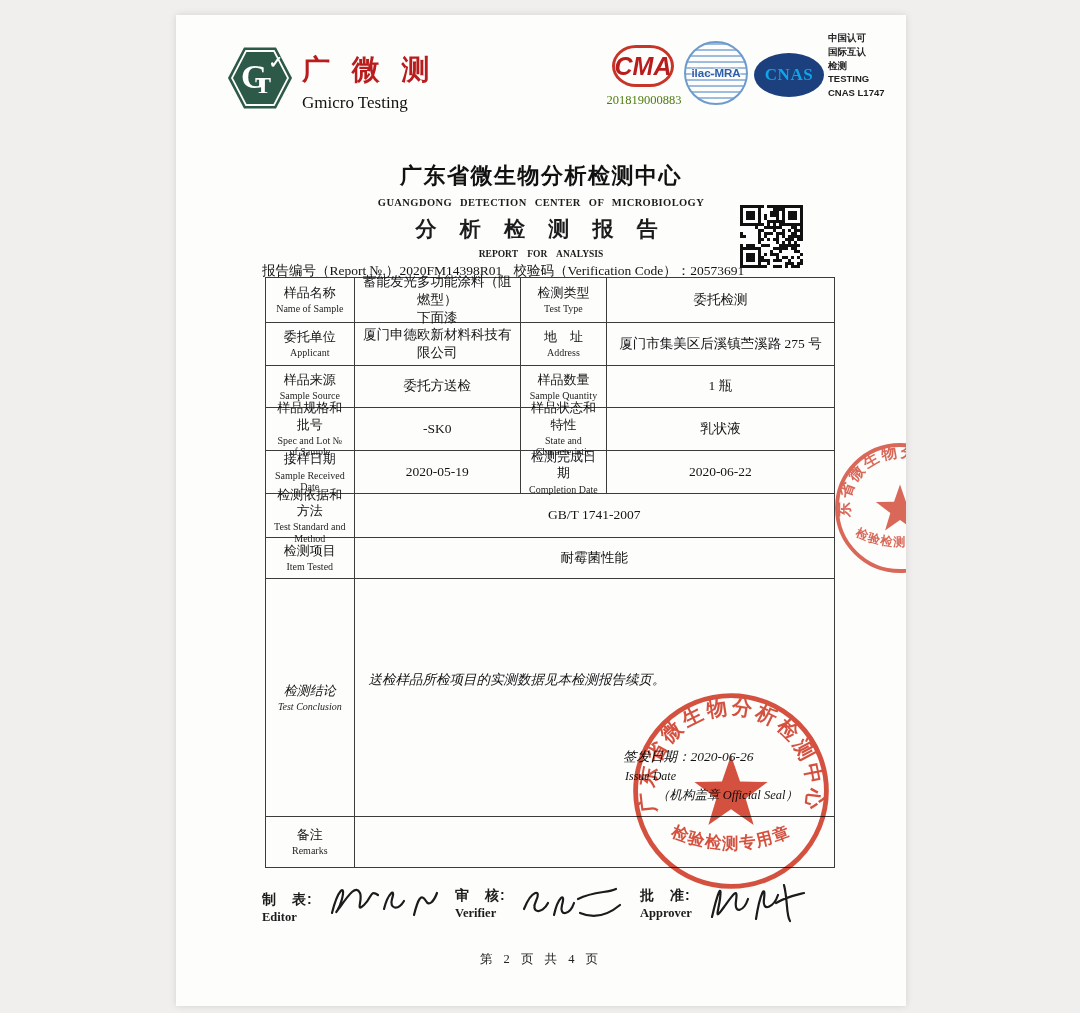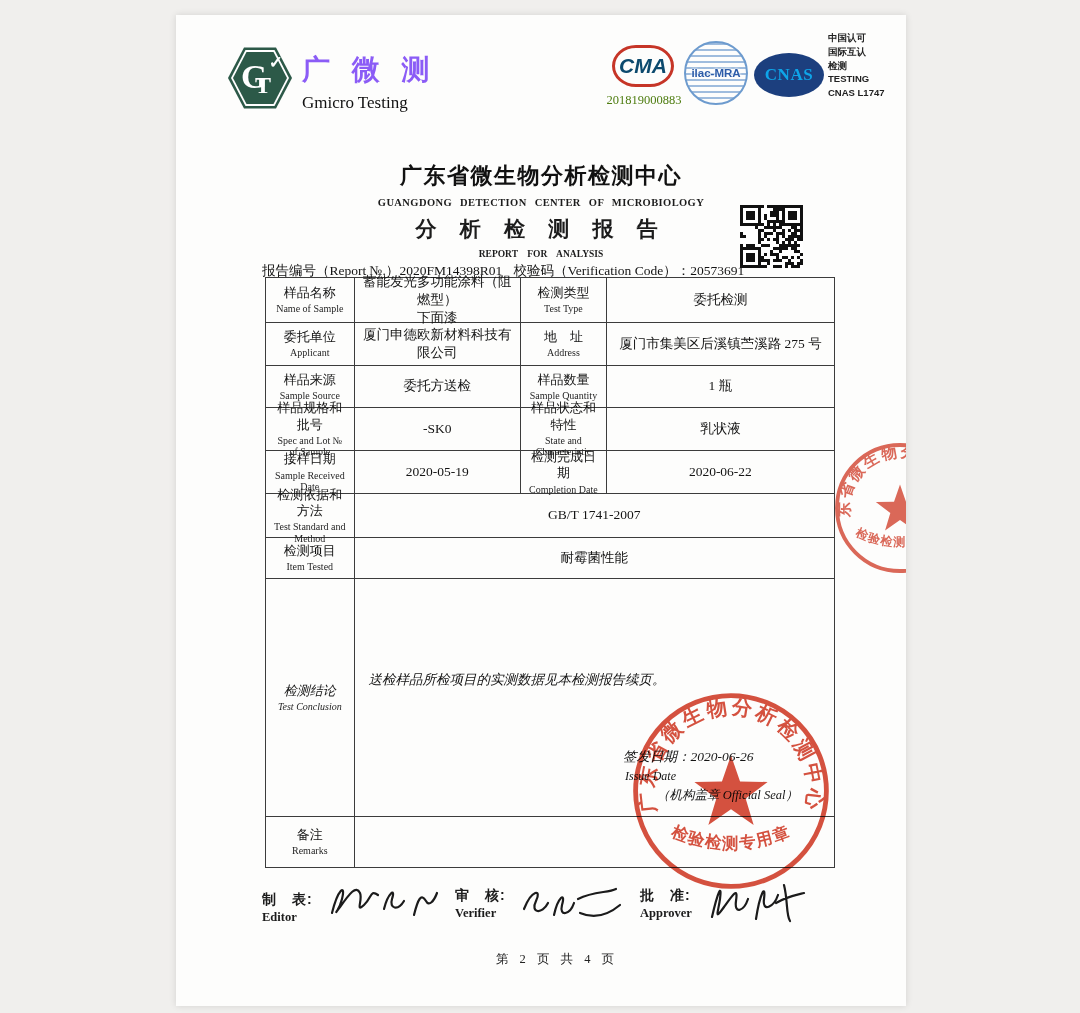--- a/index.html
+++ b/index.html
@@ -21,28 +21,28 @@
 
   
   .hex-wrap { position: absolute; left: 52px; top: 29px; width: 64px; height: 68px; }
   .hex { position:absolute; inset:0; clip-path: polygon(25% 5%, 75% 5%, 100% 50%, 75% 95%, 25% 95%, 0% 50%); background:#2c5948; }
   .hex.mid { inset:3px; background:#ffffff; }
   .hex.inner { inset:5px; background:#2c5948; }
   .hex-g { position:absolute; left:13px; top:14px; font-size:34px; font-weight:bold; color:#fff; font-family:"Liberation Serif",serif; }
   .hex-t { position:absolute; left:27px; top:28px; font-size:24px; font-weight:bold; color:#fff; }
   .hex-check { position:absolute; right:9px; top:8px; font-size:17px; font-weight:bold; color:#fff; }
   .brand-text { position:absolute; left:126px; top:36px; }
-  .brand-cn { font-size:28px; font-weight:bold; letter-spacing:7px; color:#8b5cf6; font-family:"Liberation Sans",sans-serif; }
+  .brand-cn { font-size:28px; font-weight:bold; letter-spacing:7px; color:#b91c1c; font-family:"Liberation Sans",sans-serif; }
   .brand-en { font-size:17px; margin-top:4px; color:#111; }
 
   
   .cma { position:absolute; left:436px; top:30px; width:62px; height:42px;
          border:3px solid #c63527; border-radius:48% 48% 48% 48% / 62% 62% 62% 62%;
          display:flex; align-items:center; justify-content:center; }
-  .cma span { color:#0c4a6e; font-weight:bold; font-size:21px; font-style:italic; letter-spacing:0px; font-family:"Liberation Sans",sans-serif; }
+  .cma span { color:#b91c1c; font-weight:bold; font-size:25px; font-style:italic; letter-spacing:0px; font-family:"Liberation Sans",sans-serif; }
   .cma-num { position:absolute; left:418px; top:78px; width:100px; text-align:center; color:#4d7c0f; font-size:12.5px; }
   .ilac { position:absolute; left:508px; top:26px; width:64px; height:64px; border-radius:50%;
           border:2px solid #6d9bce;
           background: repeating-linear-gradient(180deg, rgba(108,153,205,.65) 0 2px, rgba(255,255,255,0) 2px 6px);
           display:flex; align-items:center; justify-content:center; }
   .ilac span { color:#2d5ca8; font-weight:bold; font-size:11.5px; font-family:"Liberation Sans",sans-serif; text-shadow:0 0 3px #fff,0 0 3px #fff; }
   .cnas { position:absolute; left:578px; top:38px; width:70px; height:44px; background:#1c3f7e; border-radius:50%;
           display:flex; align-items:center; justify-content:center; }
   .cnas span { color:#0ea5e9; font-weight:bold; font-size:17px; font-family:"Liberation Serif",serif; letter-spacing:.5px; }
   .acc-side { position:absolute; left:652px; top:16px; font-family:"Liberation Sans",sans-serif;
@@ -87,21 +87,21 @@
   .seal-edge { left:654px; top:423px; width:140px; height:140px; opacity:.78; }
 
   
   .signoff { position:absolute; top:868px; left:0; width:100%; height:60px; }
   .sig-label { position:absolute; font-weight:bold; }
   .sig-label .cn { font-size:14px; font-family:"Liberation Sans",sans-serif; letter-spacing:1px; }
   .sig-label .en { font-size:12.5px; margin-top:1px; }
   .sig-img { position:absolute; }
   .sig-img path { stroke:#1b1b1b; stroke-width:2.2; fill:none; stroke-linecap:round; stroke-linejoin:round; }
 
-  .page-footer { position:absolute; left:16px; top:936px; width:100%; text-align:center; font-size:12.5px; letter-spacing:4px; color:#222; }
+  .page-footer { position:absolute; left:0; top:936px; width:100%; text-align:center; font-size:12.5px; letter-spacing:4px; color:#222; }
 </style>
 </head>
 <body>
 
 <div class="paper">
 
   <div class="hex-wrap">
     <div class="hex"></div>
     <div class="hex mid"></div>
     <div class="hex inner"></div>

